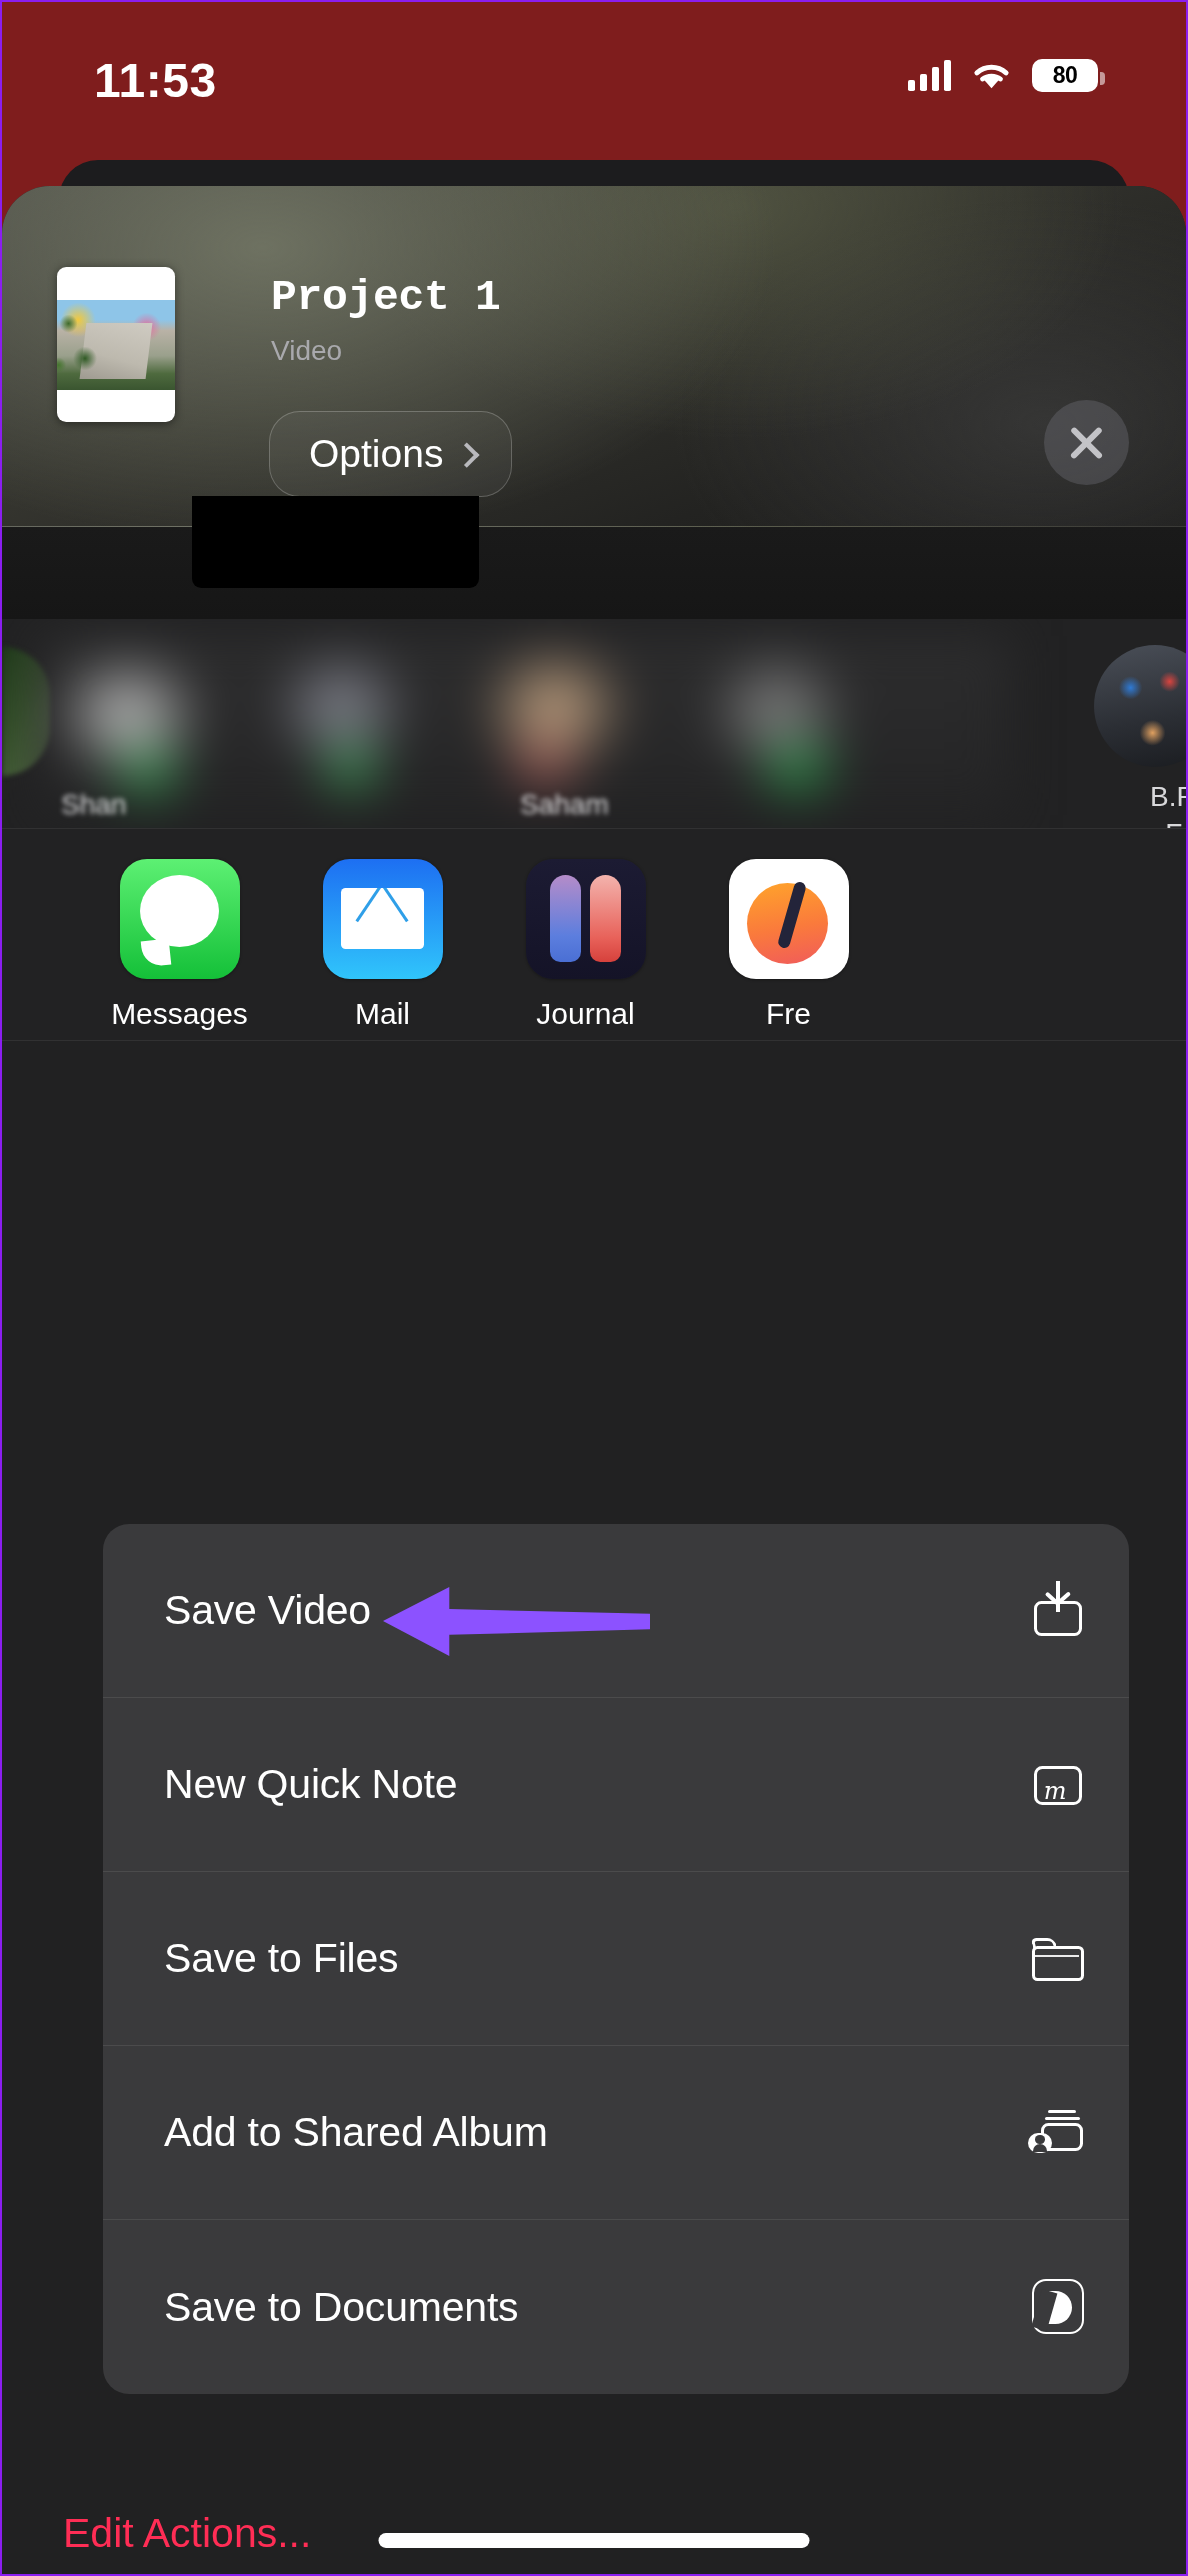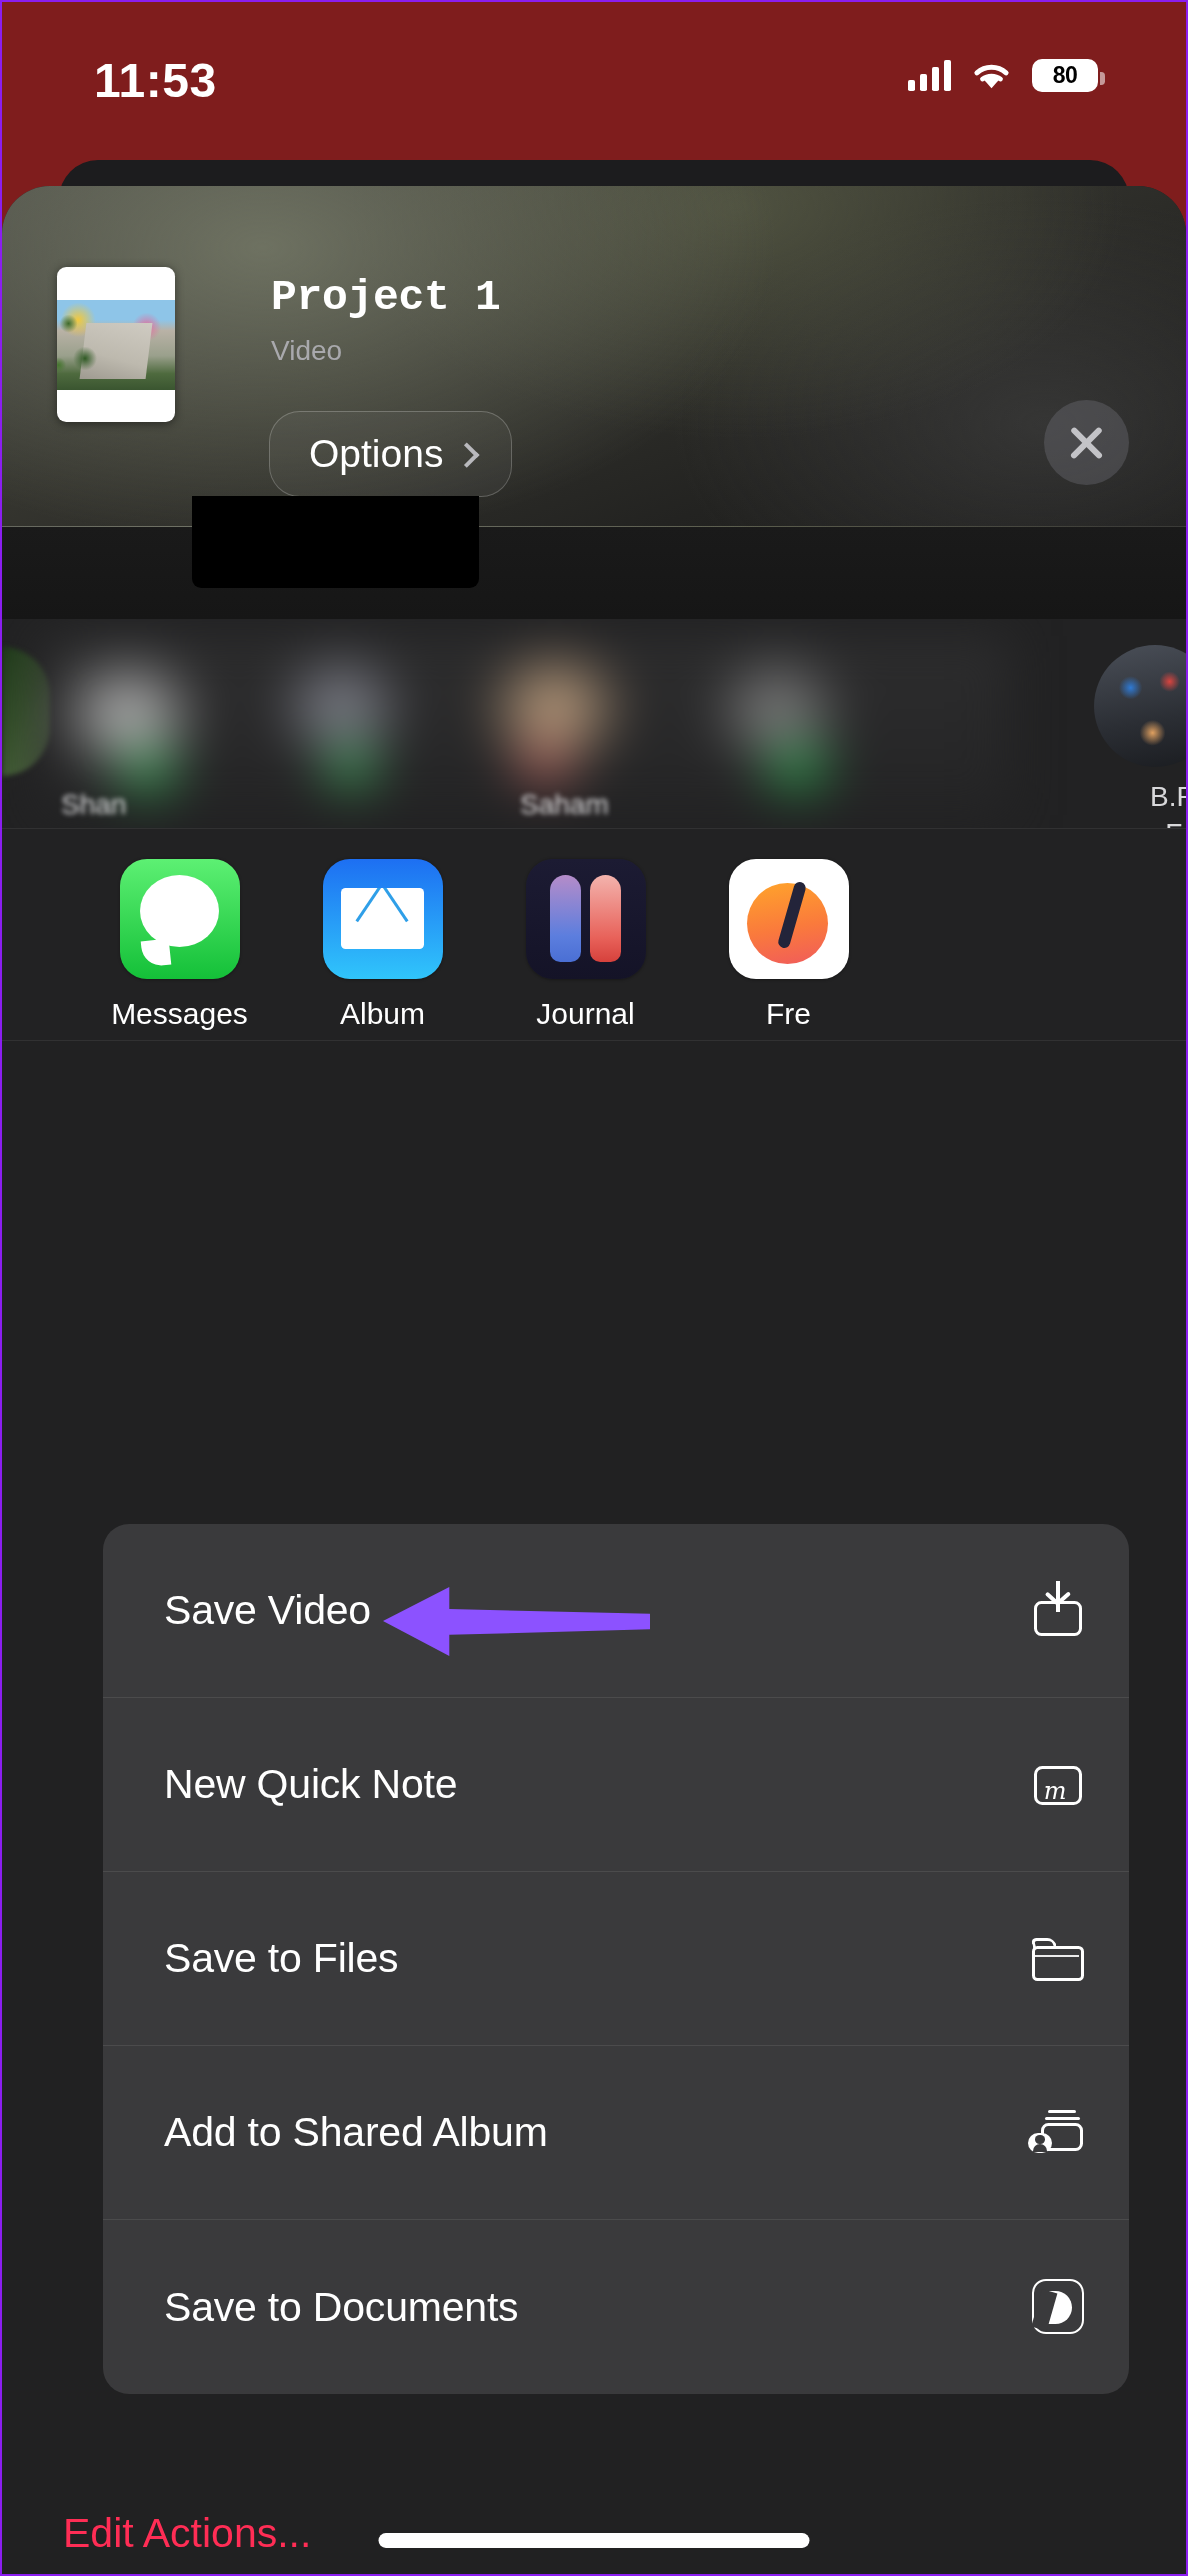--- a/index.html
+++ b/index.html
@@ -453,21 +453,21 @@
             <div class="bub"></div>
               <div class="tail"></div>
           </div>
           <div class="app-lbl">Messages</div>
         </div>
 
         <div class="app">
           <div class="app-icon ic-mail">
             <div class="env"></div>
           </div>
-          <div class="app-lbl">Album</div>
+          <div class="app-lbl">Mail</div>
         </div>
 
 
         <div class="app">
           <div class="app-icon ic-journal">
             <div class="w w1"></div>
               <div class="w w2"></div>
           </div>
           <div class="app-lbl">Journal</div>
         </div>

